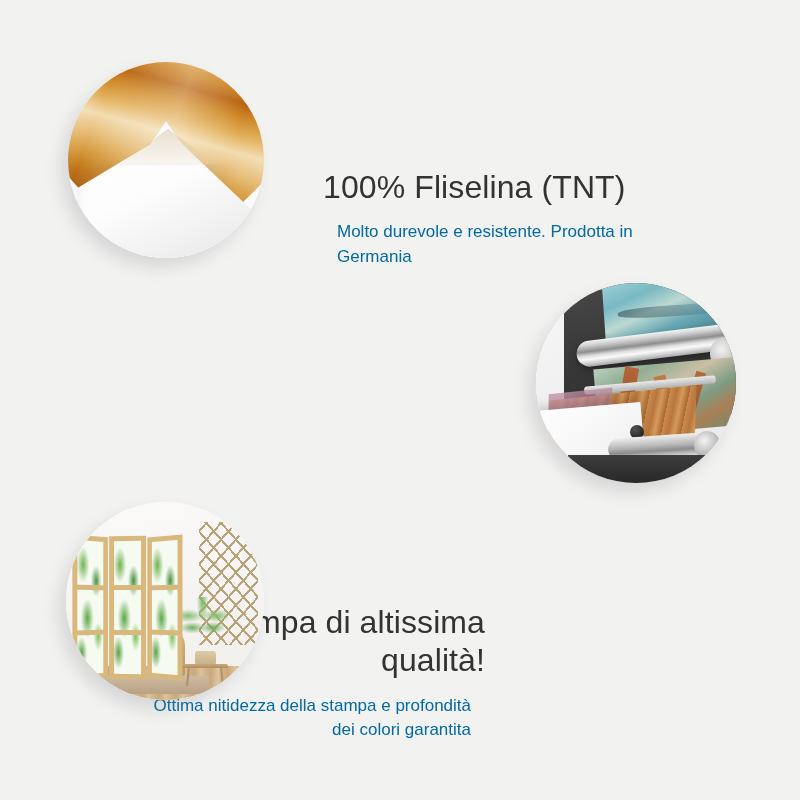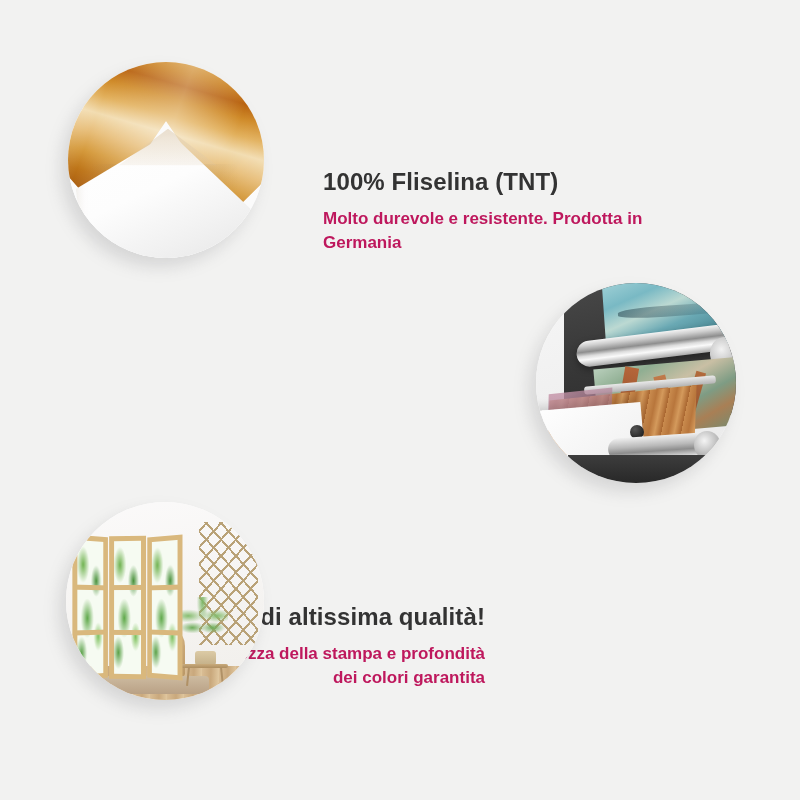--- a/index.html
+++ b/index.html
@@ -217,25 +217,25 @@
     background:linear-gradient(150deg,#d6b585,#bb9866);border-radius:40% 30% 6% 6%;
   }
 
   
   .text-block{position:absolute;}
   #text-1{left:323px;top:128px;width:360px;text-align:left;}
   #text-2{left:130px;top:338px;width:355px;text-align:right;}
 
   .feature-title{
     margin:0 0 10px 0;
-    font-size:24px;font-weight:bold;color:#333333;
+    font-size:32px;font-weight:normal;color:#333333;
     letter-spacing:.1px;line-height:1.2;
   }
   .feature-desc{
-    margin:0;font-size:17px;color:#be185d;line-height:1.42;font-weight:bold;
+    margin:14px;font-size:17px;color:#0369a1;line-height:1.42;
   }
 </style>
 </head>
 <body>
 
 <div class="stage">
 
   <div class="feature" id="feature-1">
 
     <div class="media" id="media-1">

